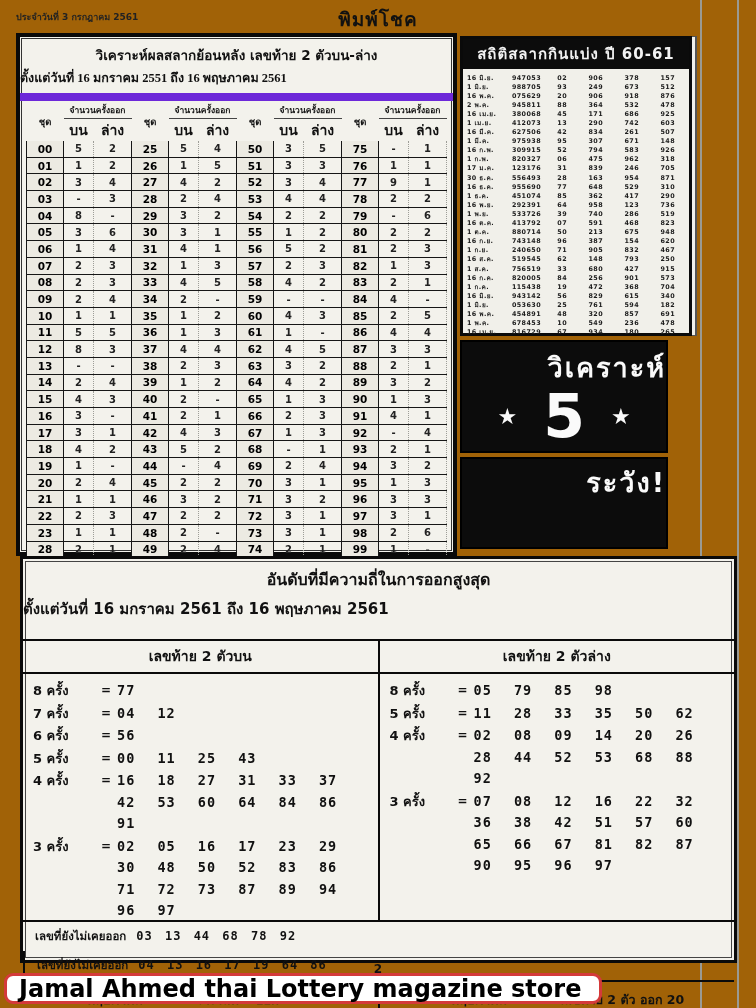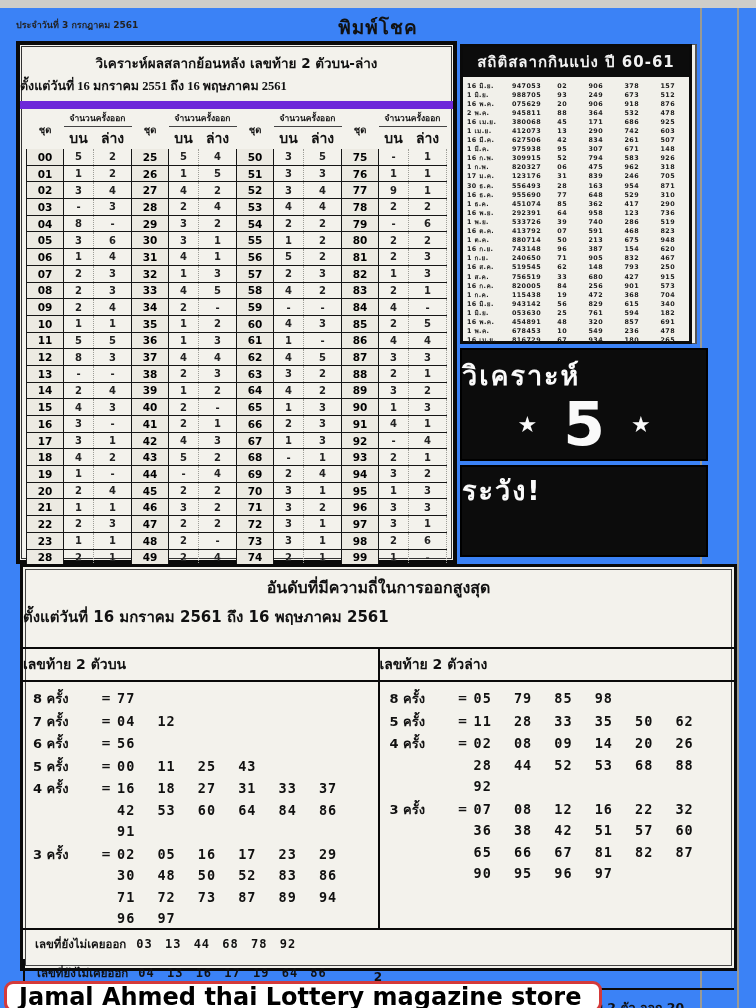--- a/index.html
+++ b/index.html
@@ -4,21 +4,21 @@
 <style>
   * { box-sizing: border-box; margin: 0; padding: 0; }
   html,body { width:756px; height:1008px; }
   body {
     font-family: "DejaVu Sans", sans-serif;
     background:#cfcec9;
     position:relative;
     overflow:hidden;
     color:#111;
   }
-  .page { position:absolute; inset:0; background:#3b82f6;margin-top:8px; }
+  .page { position:absolute; inset:0; background:#a16207; }
   .scan-edge { position:absolute; top:0; bottom:0; width:2px; background:#9a9a94; }
 
   .date-line { position:absolute; left:16px; top:10px; font-size:9px; font-weight:bold; color:#222; }
   .page-title { position:absolute; left:0; top:4px; width:100%; text-align:center; font-size:19px; font-weight:bold; letter-spacing:1px; }
 
   
   .main-frame {
     position:absolute; left:16px; top:33px; width:441px; height:523px;
     border:4px solid #0a0a0a; background:#f3f2ec;
     box-shadow: inset 0 0 0 1px #f3f2ec, inset 0 0 0 2px #333;
@@ -46,40 +46,40 @@
   }
   .stats-rows { padding:4px 4px 0 4px; filter: blur(0.35px); }
   .stats-row { display:flex; height:9.1px; align-items:center; font-size:6.4px; font-weight:bold; color:#1c1c1c; }
   .stats-row span { display:block; text-align:right; letter-spacing:0.4px; }
   .st-d { width:30px; text-align:left !important; }
   .st-n6 { width:44px; }
   .st-n2 { width:26px; }
   .st-3 { width:36px; }
 
   
-  .black-box { position:absolute; left:460px; width:248px; background:#0c0c0c; color:#fafafa; text-align:left; border:2px solid #000; }
+  .black-box { position:absolute; left:460px; width:208px; background:#0c0c0c; color:#fafafa; text-align:right; border:2px solid #000; }
   .analysis-box { top:340px; height:113px; }
   .analysis-label { font-size:27px; font-weight:bold; margin-top:4px; letter-spacing:2px; }
   .analysis-row { display:flex; align-items:center; justify-content:center; gap:26px; margin-top:-4px; }
   .analysis-star { font-size:22px; }
   .analysis-num { font-size:60px; font-weight:bold; line-height:62px; }
   .warning-box { top:457px; height:92px; }
   .warning-label { font-size:27px; font-weight:bold; margin-top:2px; letter-spacing:2px; }
   .warning-num { font-size:40px; font-weight:bold; line-height:42px; letter-spacing:6px; }
 
   
   .freq-frame {
     position:absolute; left:20px; top:556px; width:717px; height:407px;
     border:3px solid #0a0a0a; background:#f3f2ec;
     box-shadow: inset 0 0 0 2px #f3f2ec, inset 0 0 0 3px #444;
   }
   .fq-title { margin-top:8px; text-align:center; font-size:16px; font-weight:bold; }
   .fq-subtitle { margin-top:5px; font-size:15px; font-weight:bold; padding-bottom:18px; border-bottom:2.5px solid #0a0a0a; }
   .fq-headrow { display:flex; border-bottom:2.5px solid #0a0a0a; }
-  .fq-headcell { flex:1; font-size:14px; font-weight:bold; padding:4px 0 5px; }
+  .fq-headcell { flex:1; text-align:center; font-size:14px; font-weight:bold; padding:4px 0 5px; }
   .fq-headcell + .fq-headcell { border-left:2px solid #0a0a0a; }
   .fq-cols { display:flex; height:246px; }
   .fq-col { flex:1; padding:6px 4px 0 10px; }
   .fq-col + .fq-col { border-left:2px solid #0a0a0a; }
   .fq-group { display:flex; margin-bottom:1px; }
   .fq-count { width:62px; font-size:13px; font-weight:bold; line-height:21.5px; white-space:nowrap; }
   .fq-eq { width:22px; font-size:12px; font-weight:bold; line-height:21.5px; text-align:center; }
   .fq-nums { font-size:13.5px; font-weight:bold; line-height:21.5px; white-space:pre-line; word-spacing:13px; letter-spacing:1px; font-family:"DejaVu Sans Mono","DejaVu Sans",monospace; }
   .fq-neverrow { display:flex; border-top:2.5px solid #0a0a0a;flex-direction:column; }
   .fq-nevercell { flex:1; display:flex; align-items:center; gap:10px; padding:5px 0 6px 12px; }

